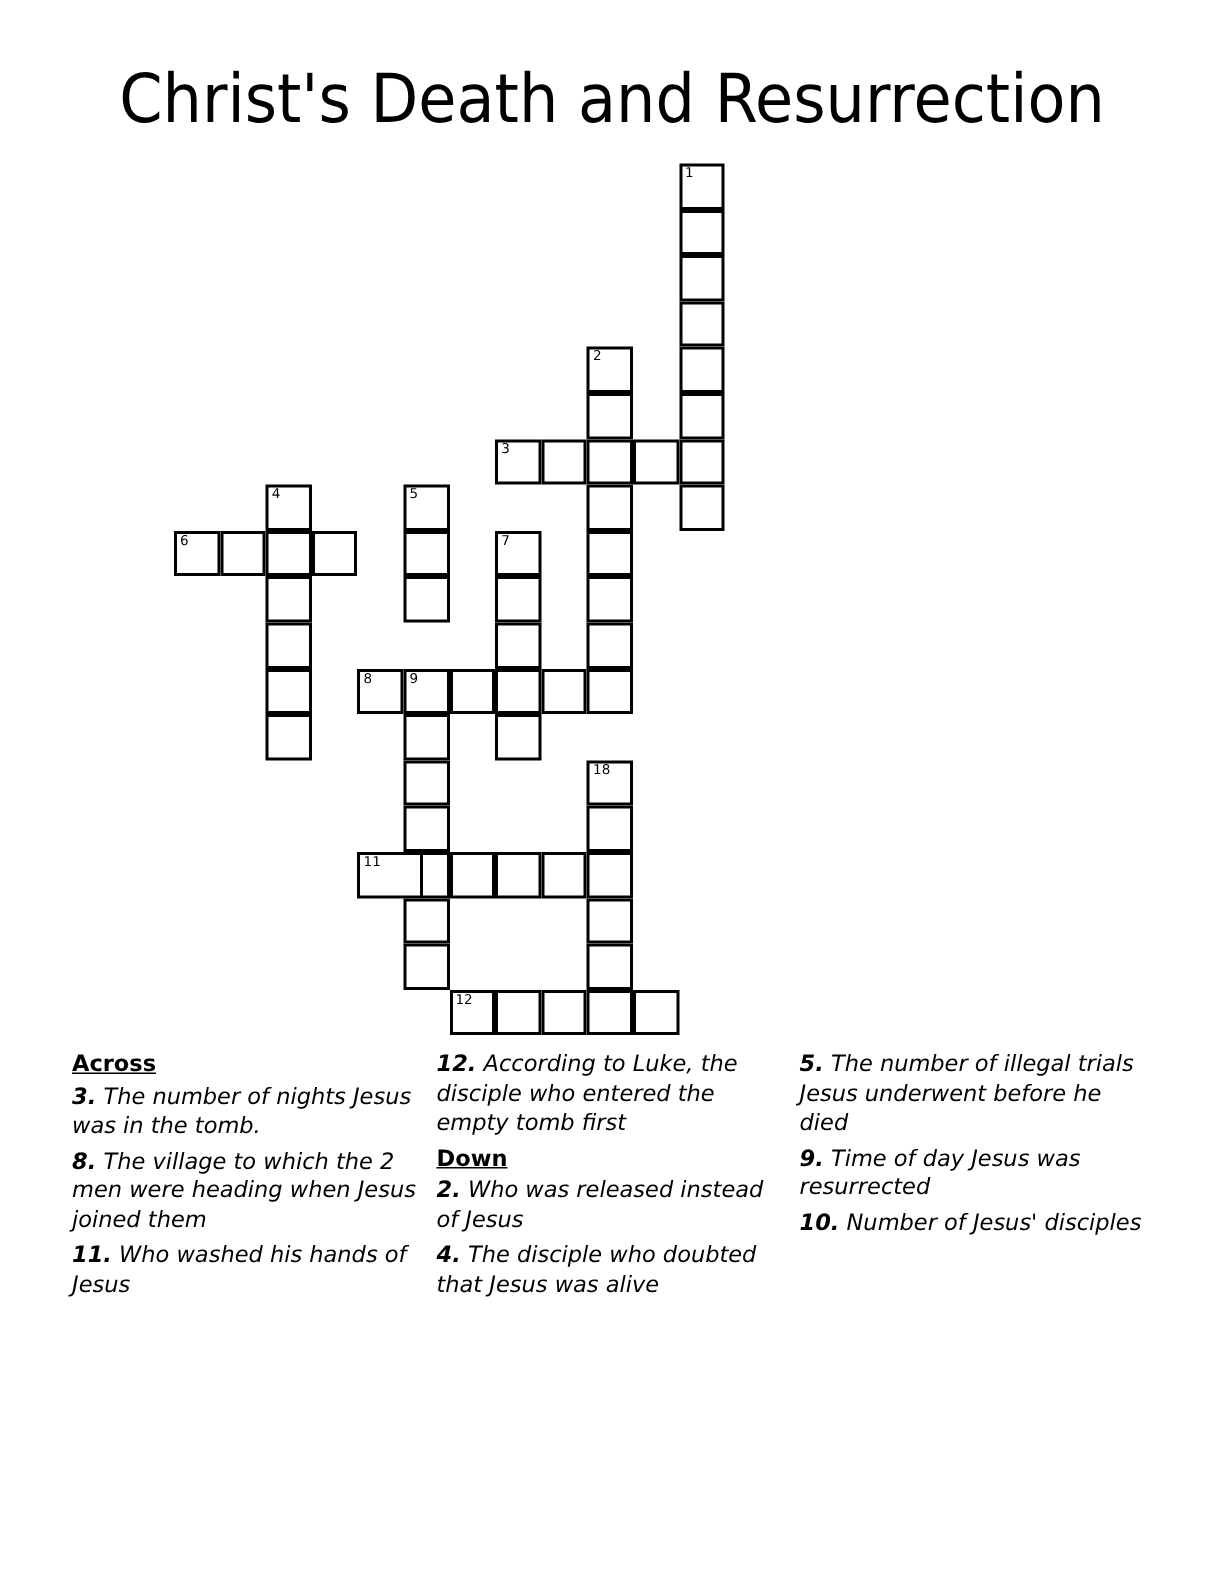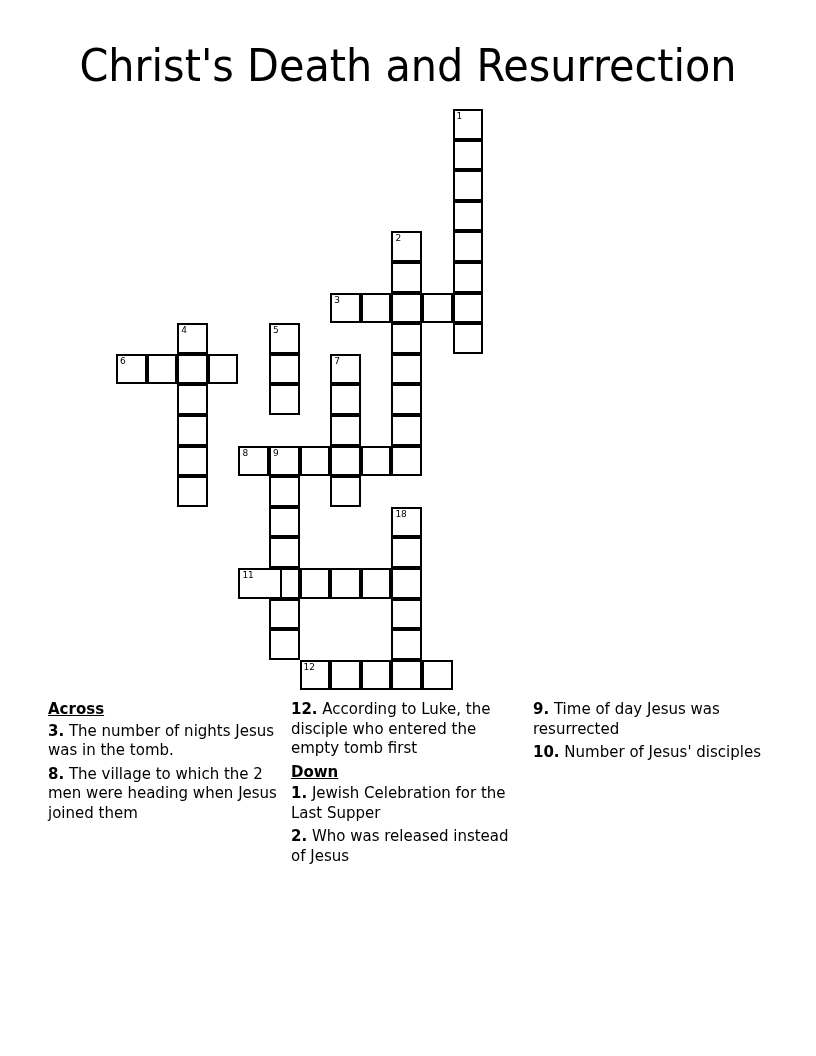--- a/index.html
+++ b/index.html
@@ -7,21 +7,21 @@
          font-family: "DejaVu Sans", sans-serif; color: #000; }
   .title { position: absolute; left: 0; top: 38px; width: 816px; text-align: center;
            font-size: 45px; line-height: 56px; letter-spacing: 0px; transform: scaleX(0.92); }
   .grid { position: absolute; left: 0; top: 0; width: 816px; height: 700px; }
   .cell { position: absolute; width: 30.6px; height: 30.6px; box-sizing: border-box;
           border: 2px solid #000; background: #fff; margin-left: -1px; margin-top: -1px; }
   .cell .num { position: absolute; left: 2px; top: 0px; font-size: 9px; line-height: 10px;
                font-family: "DejaVu Sans", sans-serif; }
   .clues { position: absolute; top: 700px; width: 235px; font-size: 15px; line-height: 19.5px; }
   .clues .head { font-weight: bold; text-decoration: underline; margin-bottom: 2px; }
-  .clue { margin-bottom: 4px; }
+  .clue { margin-bottom: 4px; font-style: italic; }
   .clue b { font-weight: bold; }
 </style>
 </head>
 <body>
 
 <div class="title">Christ's Death and Resurrection</div>
 
 <div class="grid" id="grid">
     <div class="cell" style="left: 453.6px; top: 110px;">
       <span class="num">1</span>
@@ -106,25 +106,27 @@
     <div class="cell" style="left: 331.2px; top: 660.8px;"></div>
     <div class="cell" style="left: 361.8px; top: 660.8px;"></div>
     <div class="cell" style="left: 392.4px; top: 660.8px;"></div>
     <div class="cell" style="left: 423px; top: 660.8px;"></div>
   </div>
 
 <div class="clues" style="left:48px;">
   <div class="head">Across</div>
   <div class="clue"><b>3.</b> <span>The number of nights Jesus was in the tomb.</span></div>
   <div class="clue"><b>8.</b> <span>The village to which the 2 men were heading when Jesus joined them</span></div>
+  <div class="clue"><b>11.</b> <span>Who washed his hands of Jesus</span></div>
 </div>
 
 <div class="clues" style="left:291px;">
   <div class="clue"><b>12.</b> <span>According to Luke, the disciple who entered the empty tomb first</span></div>
   <div class="head">Down</div>
-  <div class="clue"><b>1.</b> <span>Jewish Celebration for the Last Supper</span></div>
   <div class="clue"><b>2.</b> <span>Who was released instead of Jesus</span></div>
+  <div class="clue"><b>4.</b> <span>The disciple who doubted that Jesus was alive</span></div>
 </div>
 
 <div class="clues" style="left:533px;">
+  <div class="clue"><b>5.</b> <span>The number of illegal trials Jesus underwent before he died</span></div>
   <div class="clue"><b>9.</b> <span>Time of day Jesus was resurrected</span></div>
   <div class="clue"><b>10.</b> <span>Number of Jesus' disciples</span></div>
 </div>
 
 </body></html>

